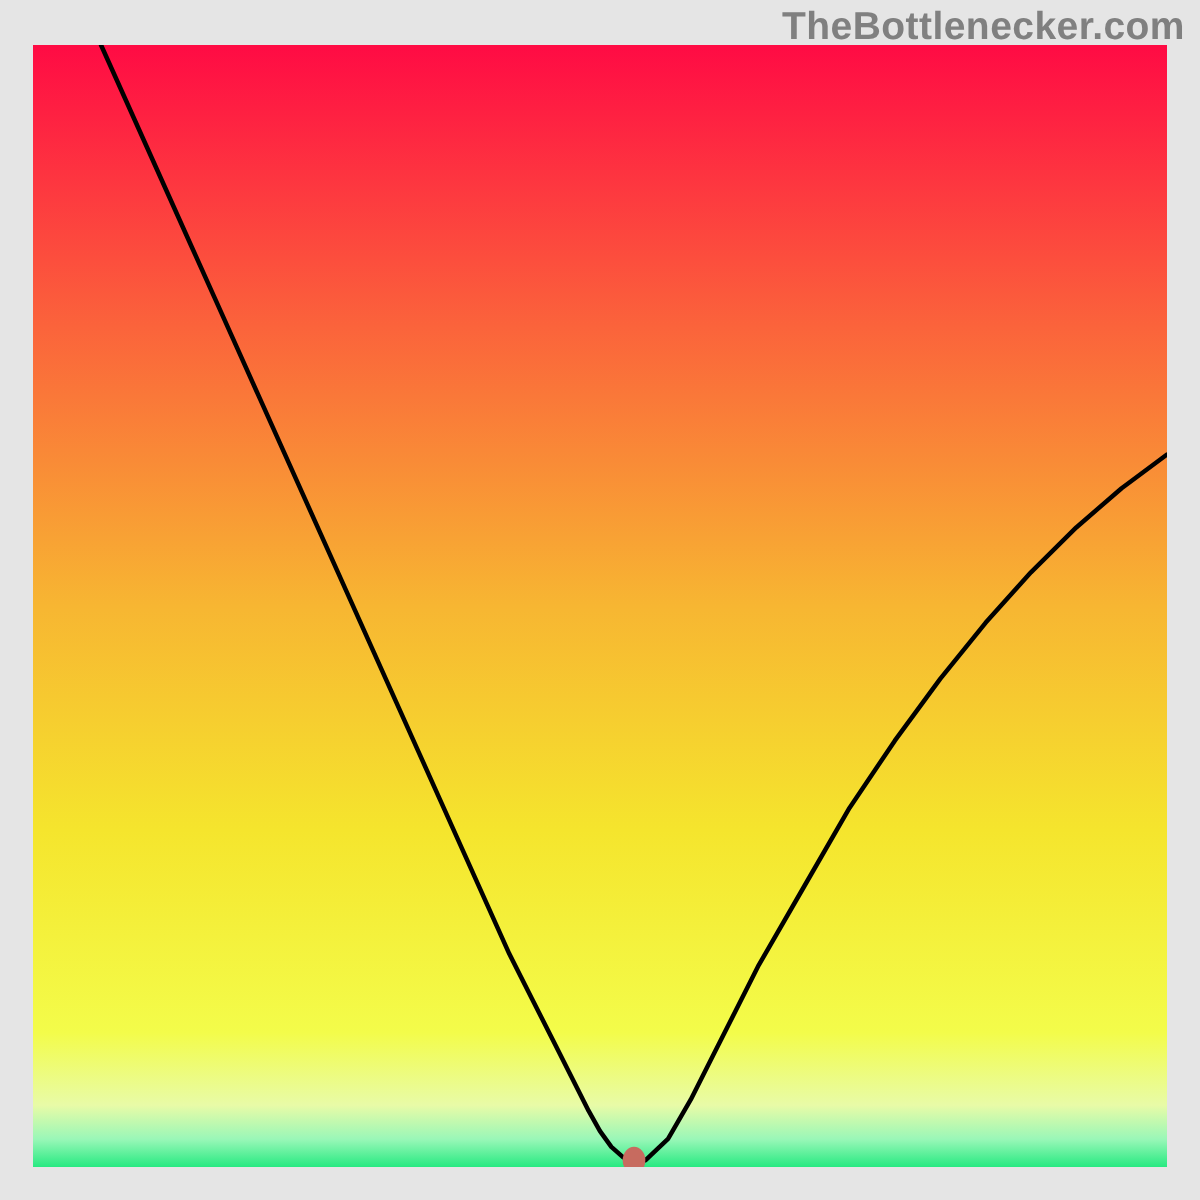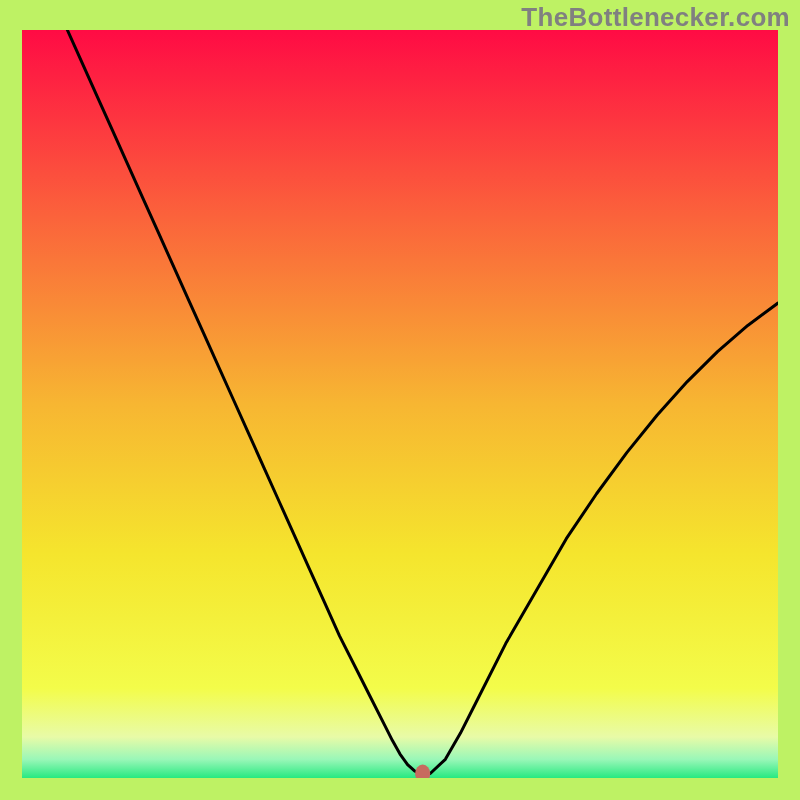--- a/index.html
+++ b/index.html
@@ -7,21 +7,21 @@
     padding: 0;
     width: 800px;
     height: 800px;
     background: #000;
     overflow: hidden;
   }
   .frame {
     position: relative;
     width: 800px;
     height: 800px;
-    background: #bef264;
+    background: #e5e5e5;
   }
   .watermark {
     position: absolute;
     top: 2px;
     right: 10px;
     font-family: Arial, Helvetica, sans-serif;
     font-size: 26px;
     font-weight: 600;
     color: #808080;
     letter-spacing: 0.3px;

